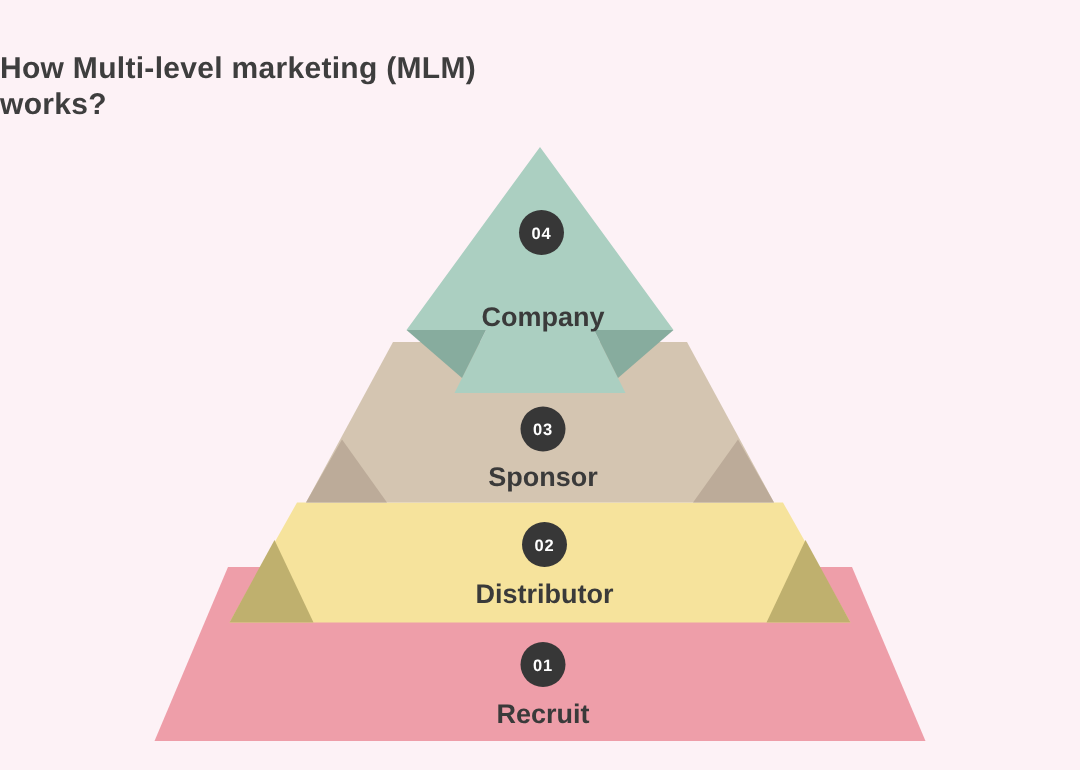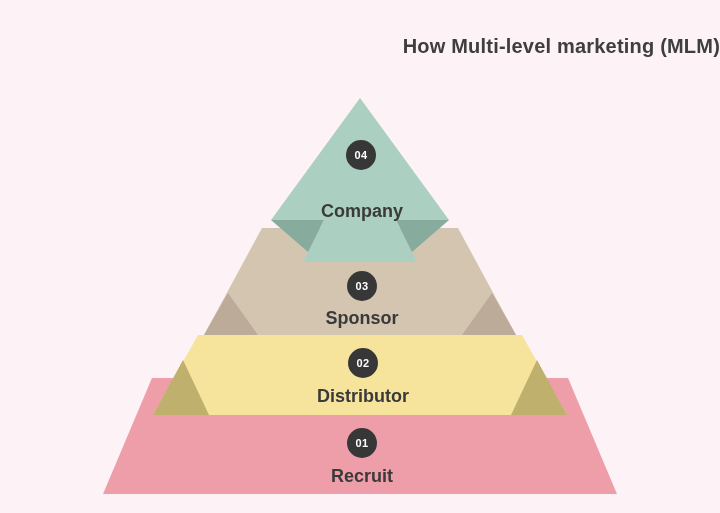--- a/index.html
+++ b/index.html
@@ -8,21 +8,21 @@
     position: relative;
     width: 720px;
     height: 513px;
     overflow: hidden;
   }
   .title {
     position: absolute;
     top: 34px;
     left: 0;
     width: 720px;
-    text-align: right;
+    text-align: left;
     font-size: 20px;
     line-height: 24px;
     font-weight: bold;
     letter-spacing: 0.2px;
   }
   svg.pyramid { position: absolute; top: 0; left: 0; }
   .level-label {
     font-family: "Liberation Sans", sans-serif;
     font-size: 18px;
     font-weight: bold;
@@ -34,20 +34,21 @@
     letter-spacing: 0.5px;
   }
 </style>
 </head>
 <body>
 
 <div class="canvas" style="background-color: rgb(253, 242, 246);">
 
   <div class="title" style="color: rgb(62, 62, 62);">
     <div>How Multi-level marketing (MLM)</div>
+    <div>works?</div>
   </div>
 
   <svg class="pyramid" width="720" height="513" viewBox="0 0 720 513">
 
     <polygon points="152,378 568,378 617,494 103,494" fill="#ee9ea9"></polygon>
 
     <polygon points="198,335 522,335 567,415 153,415" fill="#f6e39c"></polygon>
     <polygon points="153,415 183,360 209,415" fill="#bfb06e"></polygon>
     <polygon points="567,415 537,360 511,415" fill="#bfb06e"></polygon>
 

